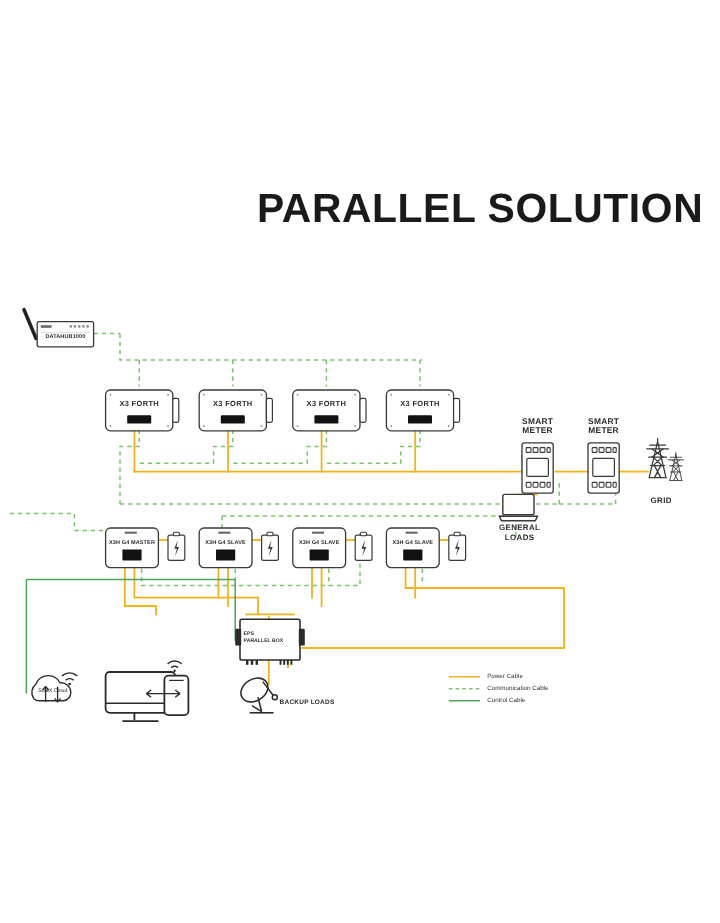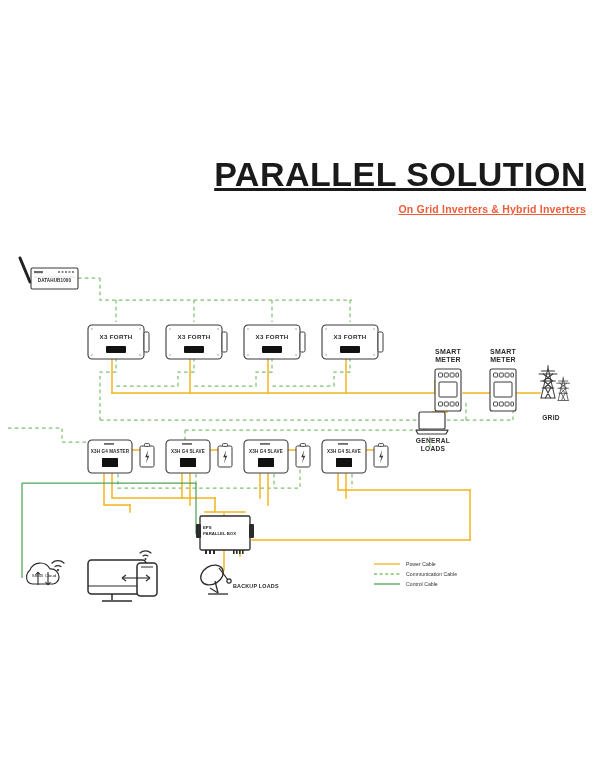--- a/index.html
+++ b/index.html
@@ -1,21 +1,21 @@
 <!DOCTYPE html>
 <html><head>
 <meta charset="utf-8">
 <style>
   html,body{margin:0;padding:0;background:#ffffff;}
   body{width:600px;height:769px;overflow:hidden;
        font-family:"Liberation Sans","DejaVu Sans",sans-serif;}
   #stage{position:relative;width:600px;height:769px;background:#fff;}
   #canvas{position:absolute;inset:0;}
 
-  .hdr{position:absolute;text-align:center;text-decoration:underline;}
+  .hdr{position:absolute;text-align:center;}
   #title{right:14px;top:157px;font-size:34px;font-weight:bold;letter-spacing:.5px;
          color:#1a1a1a;line-height:1;}
   #subtitle{right:14px;top:203px;font-size:10.5px;font-weight:bold;color:#ef5b36;
             letter-spacing:.2px;}
 
   .lbl{position:absolute;color:#2b2b2b;text-align:center;line-height:1.18;
        white-space:pre-line;pointer-events:none;}
 
   .devlabel{font-size:4.6px;font-weight:bold;letter-spacing:.1px;}
   .fortlabel{font-size:6.2px;font-weight:bold;letter-spacing:.3px;}
@@ -26,21 +26,20 @@
   .cloudlabel{font-size:4.4px;}
   .bklabel{font-size:5.4px;font-weight:bold;letter-spacing:.2px;}
   .leglabel{font-size:5.2px;color:#333;text-align:left;}
 </style>
 </head>
 <body>
 
 <div id="stage">
 
   <div class="hdr" id="title">PARALLEL SOLUTION</div>
-  <div class="hdr" id="subtitle">On Grid Inverters &amp; Hybrid Inverters</div>
 
   <svg id="canvas" viewBox="0 0 600 769">
     <defs>
       <g id="forth-body">
         <rect x="0" y="0" width="56" height="34" rx="4" ry="4" fill="#fff" stroke="#3a3a3a" stroke-width="1.1"></rect>
         <rect x="56" y="7" width="5" height="20" rx="1.5" fill="#fff" stroke="#3a3a3a" stroke-width="1"></rect>
         <rect x="18" y="21" width="20" height="7" rx="1" fill="#111"></rect>
         <circle cx="4" cy="4" r="0.8" fill="#9a9a9a"></circle>
         <circle cx="52" cy="4" r="0.8" fill="#9a9a9a"></circle>
         <circle cx="4" cy="30" r="0.8" fill="#9a9a9a"></circle>

